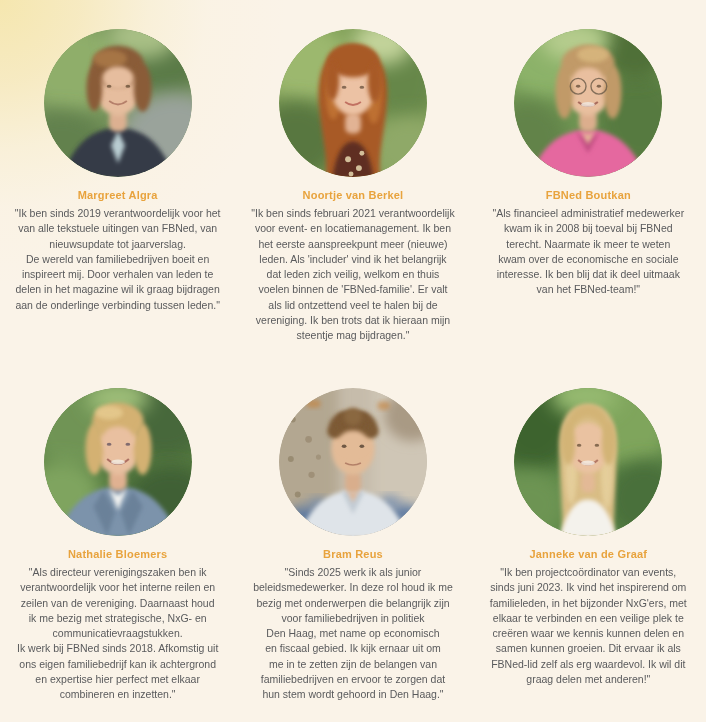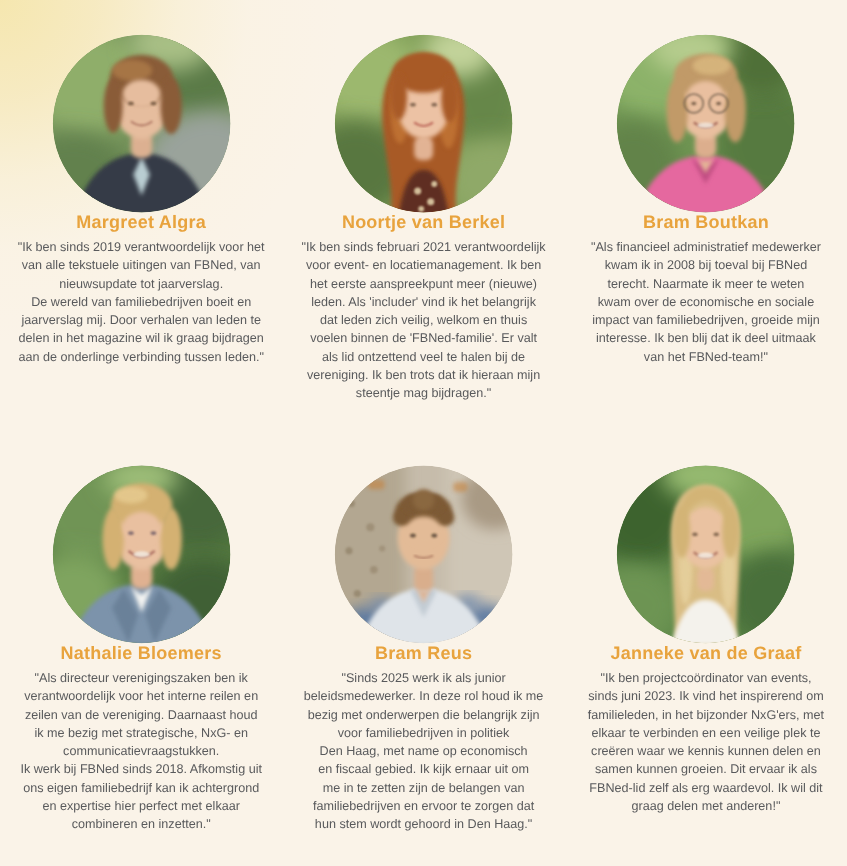--- a/index.html
+++ b/index.html
@@ -29,22 +29,22 @@
     height:360px;
     box-sizing:border-box;
     padding-top:29px;
     display:flex;flex-direction:column;align-items:center;
   }
   .row2 .member{padding-top:28px;height:362px;align-items:center;}
   .photo{
     width:148px;height:148px;border-radius:50%;display:block;flex:0 0 auto;
   }
   .name{
-    margin:0 0 0 0;
-    font-size:15px;font-weight:bold;
+    margin:12px 0 0 0;
+    font-size:11px;font-weight:bold;
     color:#e8a33d;
     letter-spacing:.2px;
   }
   .quote{
     margin-top:5px;
     width:234px;
     font-size:10.5px;line-height:15.3px;
     color:#595a5c;
     text-align:center;
   }
@@ -94,21 +94,21 @@
           <ellipse cx="85" cy="58" rx="2.4" ry="1.6" fill="#46311f" opacity=".6" filter="url(#b1c)"></ellipse>
           <path d="M66,73 Q75,80 84,73" stroke="#9c5f50" stroke-width="1.8" fill="none" opacity=".65" filter="url(#b1c)"></path>
         </g>
       </svg>
       <h3 class="name">Margreet Algra</h3>
       <div class="quote">
           <div>"Ik ben sinds 2019 verantwoordelijk voor het</div>
           <div>van alle tekstuele uitingen van FBNed, van</div>
           <div>nieuwsupdate tot jaarverslag.</div>
           <div>De wereld van familiebedrijven boeit en</div>
-          <div>jaarverslag mij. Door verhalen van leden te</div>
+          <div>inspireert mij. Door verhalen van leden te</div>
           <div>delen in het magazine wil ik graag bijdragen</div>
           <div>aan de onderlinge verbinding tussen leden."</div>
         </div>
     </section>
 
     <section class="member">
       <svg class="photo" viewBox="0 0 150 150">
         <defs>
           <clipPath id="cp2">
               <circle cx="75" cy="75" r="75"></circle>
@@ -197,27 +197,26 @@
           <ellipse cx="75" cy="52" rx="16" ry="13" fill="#e9bf9f" filter="url(#b3b)"></ellipse>
           <circle cx="65" cy="58" r="8" stroke="#6b5a48" stroke-width="1.4" fill="none" opacity=".8" filter="url(#b3c)"></circle>
           <circle cx="86" cy="58" r="8" stroke="#6b5a48" stroke-width="1.4" fill="none" opacity=".8" filter="url(#b3c)"></circle>
           <path d="M73,57 L78,57" stroke="#6b5a48" stroke-width="1.4" opacity=".8" filter="url(#b3c)"></path>
           <ellipse cx="65" cy="58" rx="2.2" ry="1.5" fill="#3f2d1e" opacity=".6" filter="url(#b3c)"></ellipse>
           <ellipse cx="86" cy="58" rx="2.2" ry="1.5" fill="#3f2d1e" opacity=".6" filter="url(#b3c)"></ellipse>
           <path d="M65,74 Q75,82 85,74" stroke="#8e4a42" stroke-width="2" fill="none" opacity=".7" filter="url(#b3c)"></path>
           <ellipse cx="75" cy="76.5" rx="7" ry="2.4" fill="#f0e6dc" opacity=".85" filter="url(#b3c)"></ellipse>
         </g>
       </svg>
-      <h3 class="name">Bram Boutkan</h3>
+      <h3 class="name">FBNed Boutkan</h3>
       <div class="quote">
           <div>"Als financieel administratief medewerker</div>
           <div>kwam ik in 2008 bij toeval bij FBNed</div>
           <div>terecht. Naarmate ik meer te weten</div>
           <div>kwam over de economische en sociale</div>
-          <div>impact van familiebedrijven, groeide mijn</div>
           <div>interesse. Ik ben blij dat ik deel uitmaak</div>
           <div>van het FBNed-team!"</div>
         </div>
     </section>
   </div>
 
   <div class="grid row2">
 
     <section class="member">
       <svg class="photo" viewBox="0 0 150 150">

